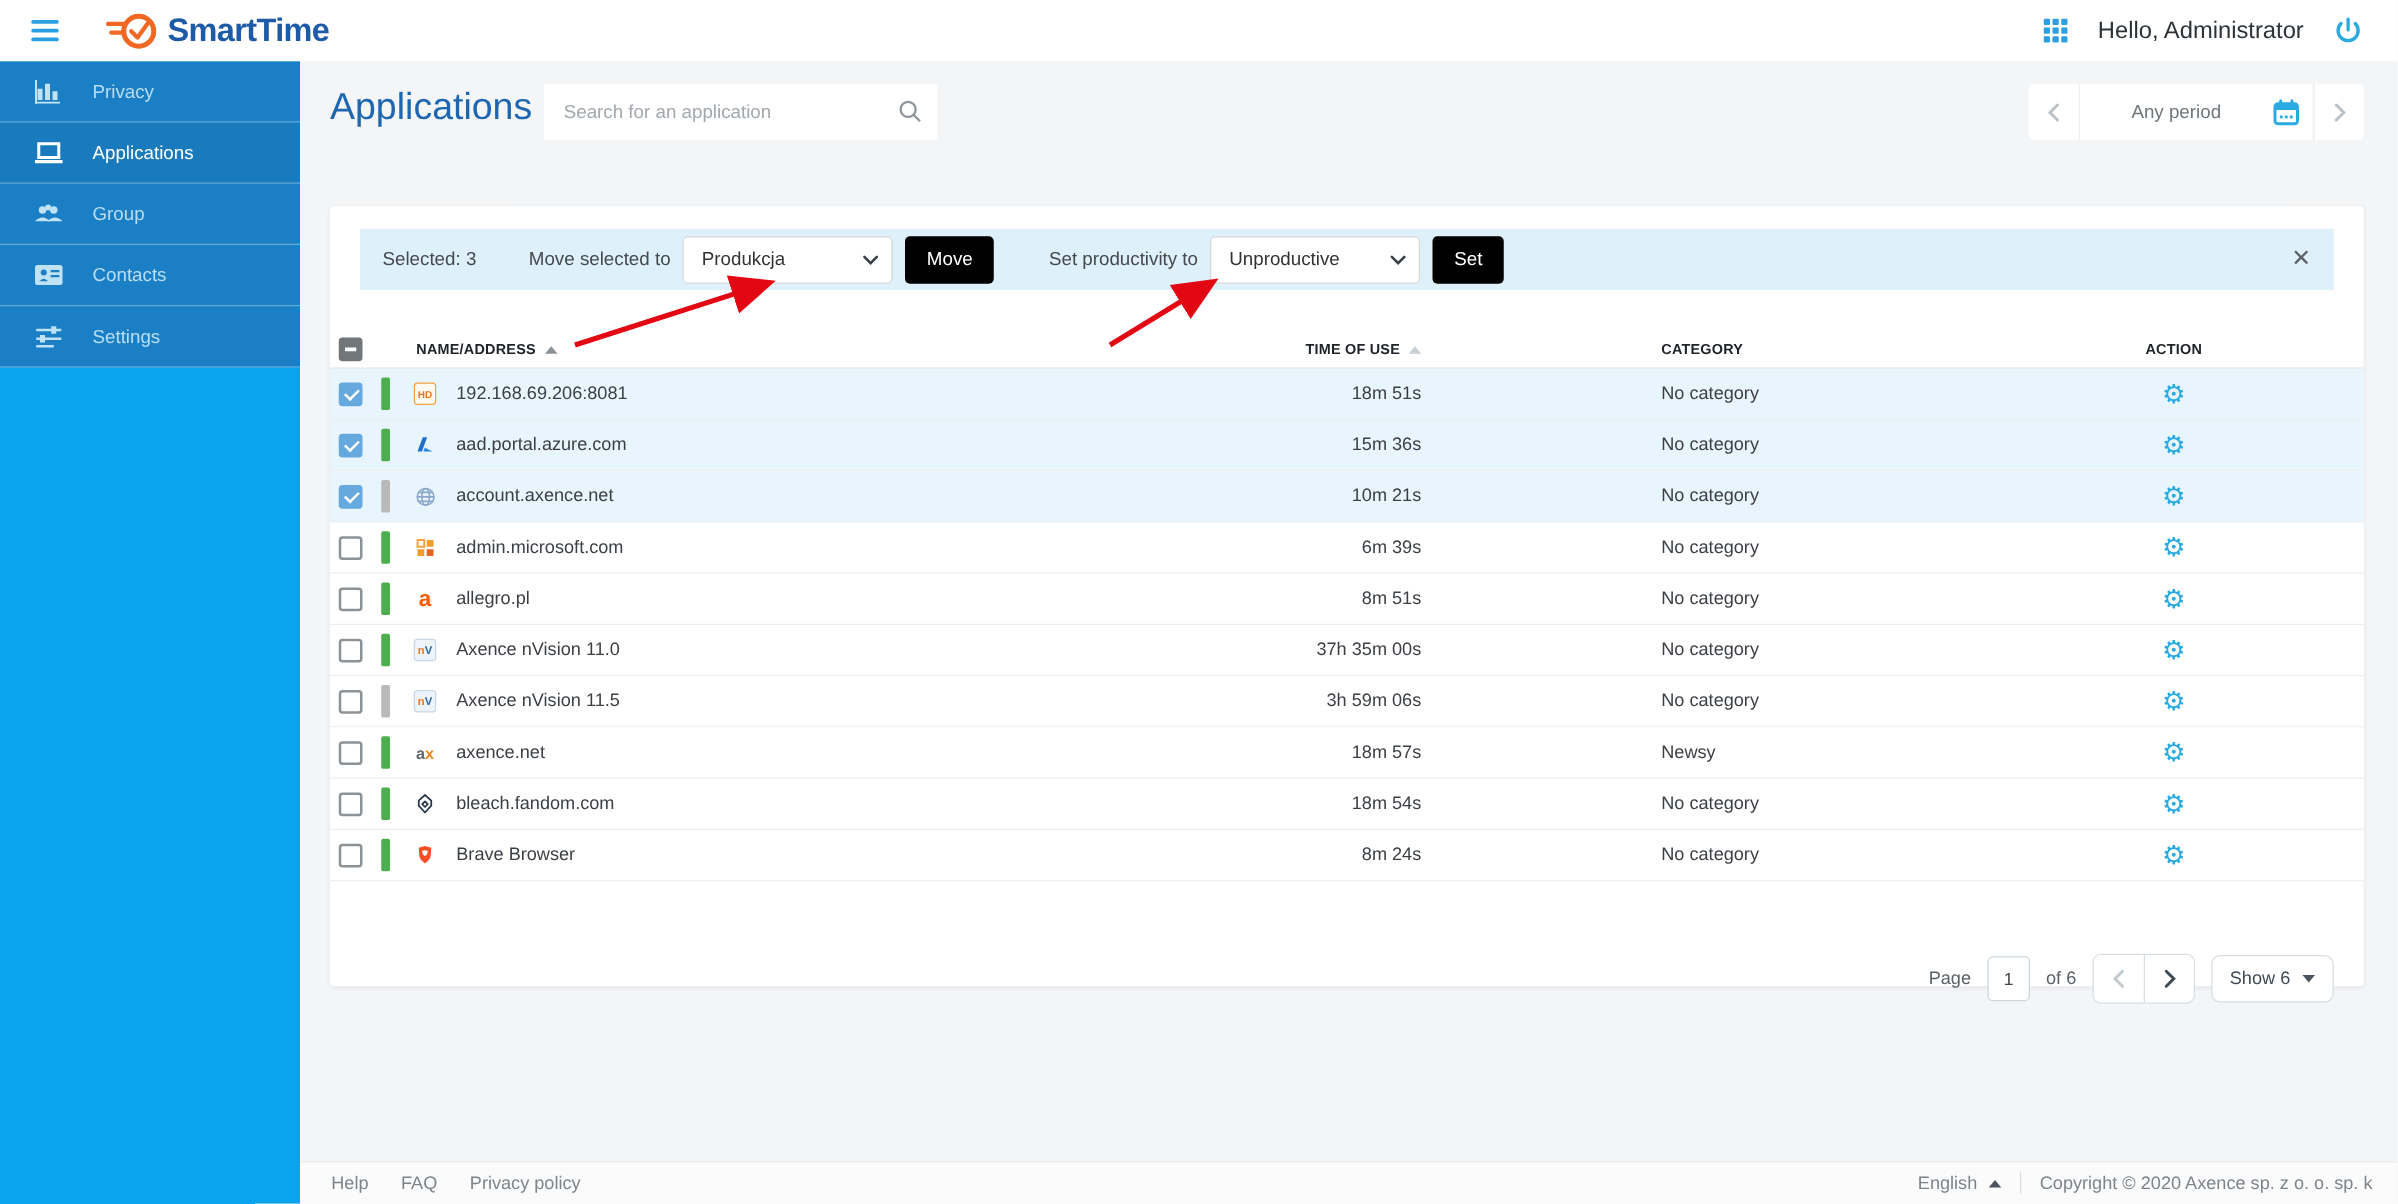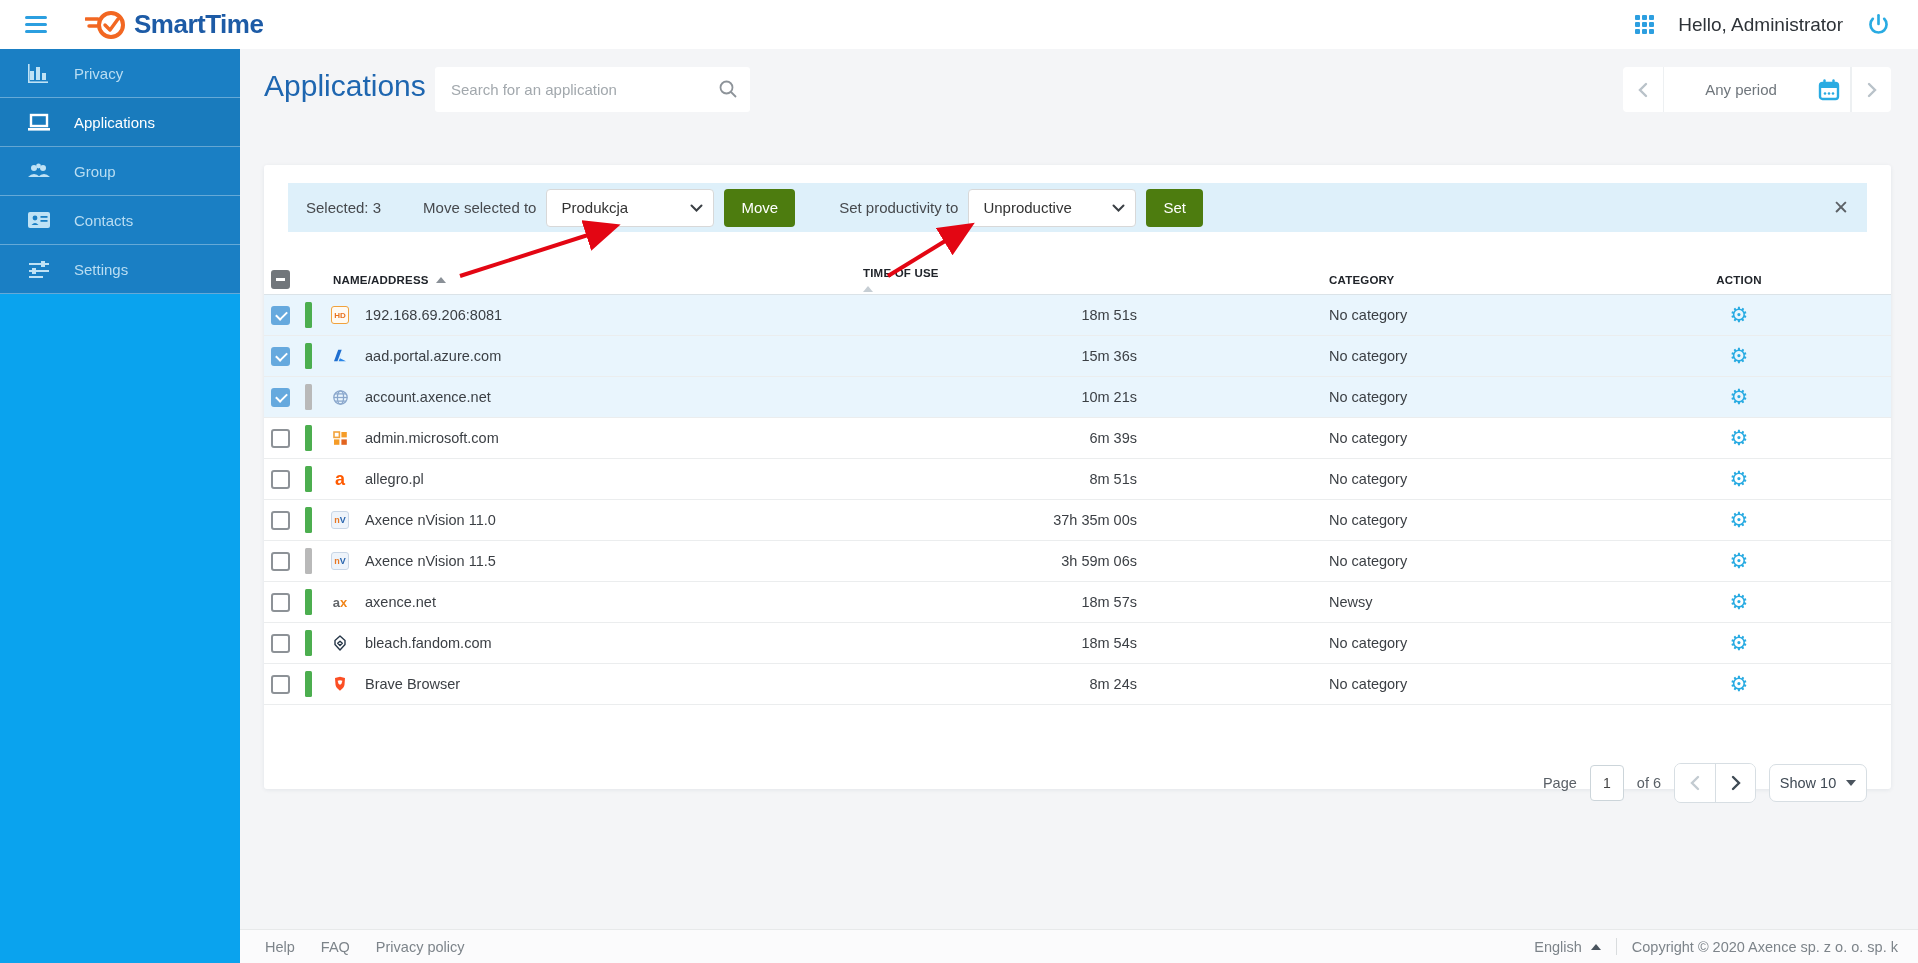--- a/index.html
+++ b/index.html
@@ -48,31 +48,31 @@
           border-radius:3px; box-shadow:0 1px 4px rgba(25,50,80,.08); }
   
   .bulkbar { position:absolute; left:24px; right:24px; top:18px; height:49px; background:#def0fa;
              display:flex; align-items:center; padding:0 18px; font-size:15px; color:#46494d;justify-content:flex-end; }
   .bb-label { white-space:nowrap; }
   .bb-selected { margin-right:42px; }
   .bb-select { background:#fff; border:1px solid #d8d8d8; border-radius:4px; height:38px;
                display:flex; align-items:center; justify-content:space-between; padding:0 10px 0 14px;
                margin:0 10px; font-size:15px; color:#333; cursor:pointer; }
   .bb-select.w1 { width:168px; } .bb-select.w2 { width:168px; }
-  .btn { background:#4d7c0f; color:#fff; border:none; border-radius:4px; height:38px; padding:0 17px;
+  .btn { background:#000000; color:#fff; border:none; border-radius:4px; height:38px; padding:0 17px;
          font-size:15px; font-family:inherit; cursor:pointer; }
   .bb-gap { width:44px; }
   .bb-close { margin-left:auto; color:#5c6166; font-size:19px; cursor:pointer; line-height:1; }
   
   .thead, .trow { display:grid; grid-template-columns:34px 26px 34px 498px 274px 450px 1fr;
                   align-items:center; padding-left:7px; }
   .thead { position:absolute; top:100px; left:0; right:0; height:30px; border-bottom:1px solid #dbe3e8;
            font-size:11.5px; font-weight:bold; color:#20242a; letter-spacing:.2px; }
   .th-name { grid-column:2/5; padding-left:28px; display:flex; align-items:center; gap:7px; cursor:pointer; }
-  .th-time { display:flex; justify-content:flex-end; gap:7px; cursor:pointer;flex-direction:column; }
+  .th-time { display:flex; align-items:center; justify-content:flex-end; gap:7px; cursor:pointer; }
   .th-cat { padding-left:192px; } .th-act { text-align:center; }
   .tri-up { width:0; height:0; border-left:5px solid transparent; border-right:5px solid transparent; border-bottom:6px solid #8a9097; }
   .tri-up.faint { border-bottom-color:#c6ced4; }
   .tbody { position:absolute; top:130px; left:0; right:0; }
   .trow { height:41px; border-bottom:1px solid #ebedee; font-size:14.5px; cursor:pointer; background:#fff; }
   .trow.sel { background:#e9f5fd; }
   .cell.time { text-align:right; }
   .cell.cat { padding-left:192px; }
   .cell.act { text-align:center; }
   .checkbox { width:19px; height:19px; border:2px solid #8d9297; border-radius:3px; background:#fff;
@@ -450,21 +450,21 @@
               <polyline points="8,2 2,8 8,14"></polyline>
             </svg>
         </div>
         <div class="pg-btn">
           <svg width="10" height="16" viewBox="0 0 10 16" fill="none" stroke="#3e4a54" stroke-width="2.4" stroke-linecap="round">
               <polyline points="2,2 8,8 2,14"></polyline>
             </svg>
         </div>
       </div>
       <div class="pg-show">
-        <span>Show 10</span>
+        <span>Show 6</span>
         <span class="caret-down"></span>
       </div>
     </div>
   </div>
 
   <div class="footer">
     <div class="f-links">
       <a>Help</a>
       <a>FAQ</a>
       <a>Privacy policy</a>

